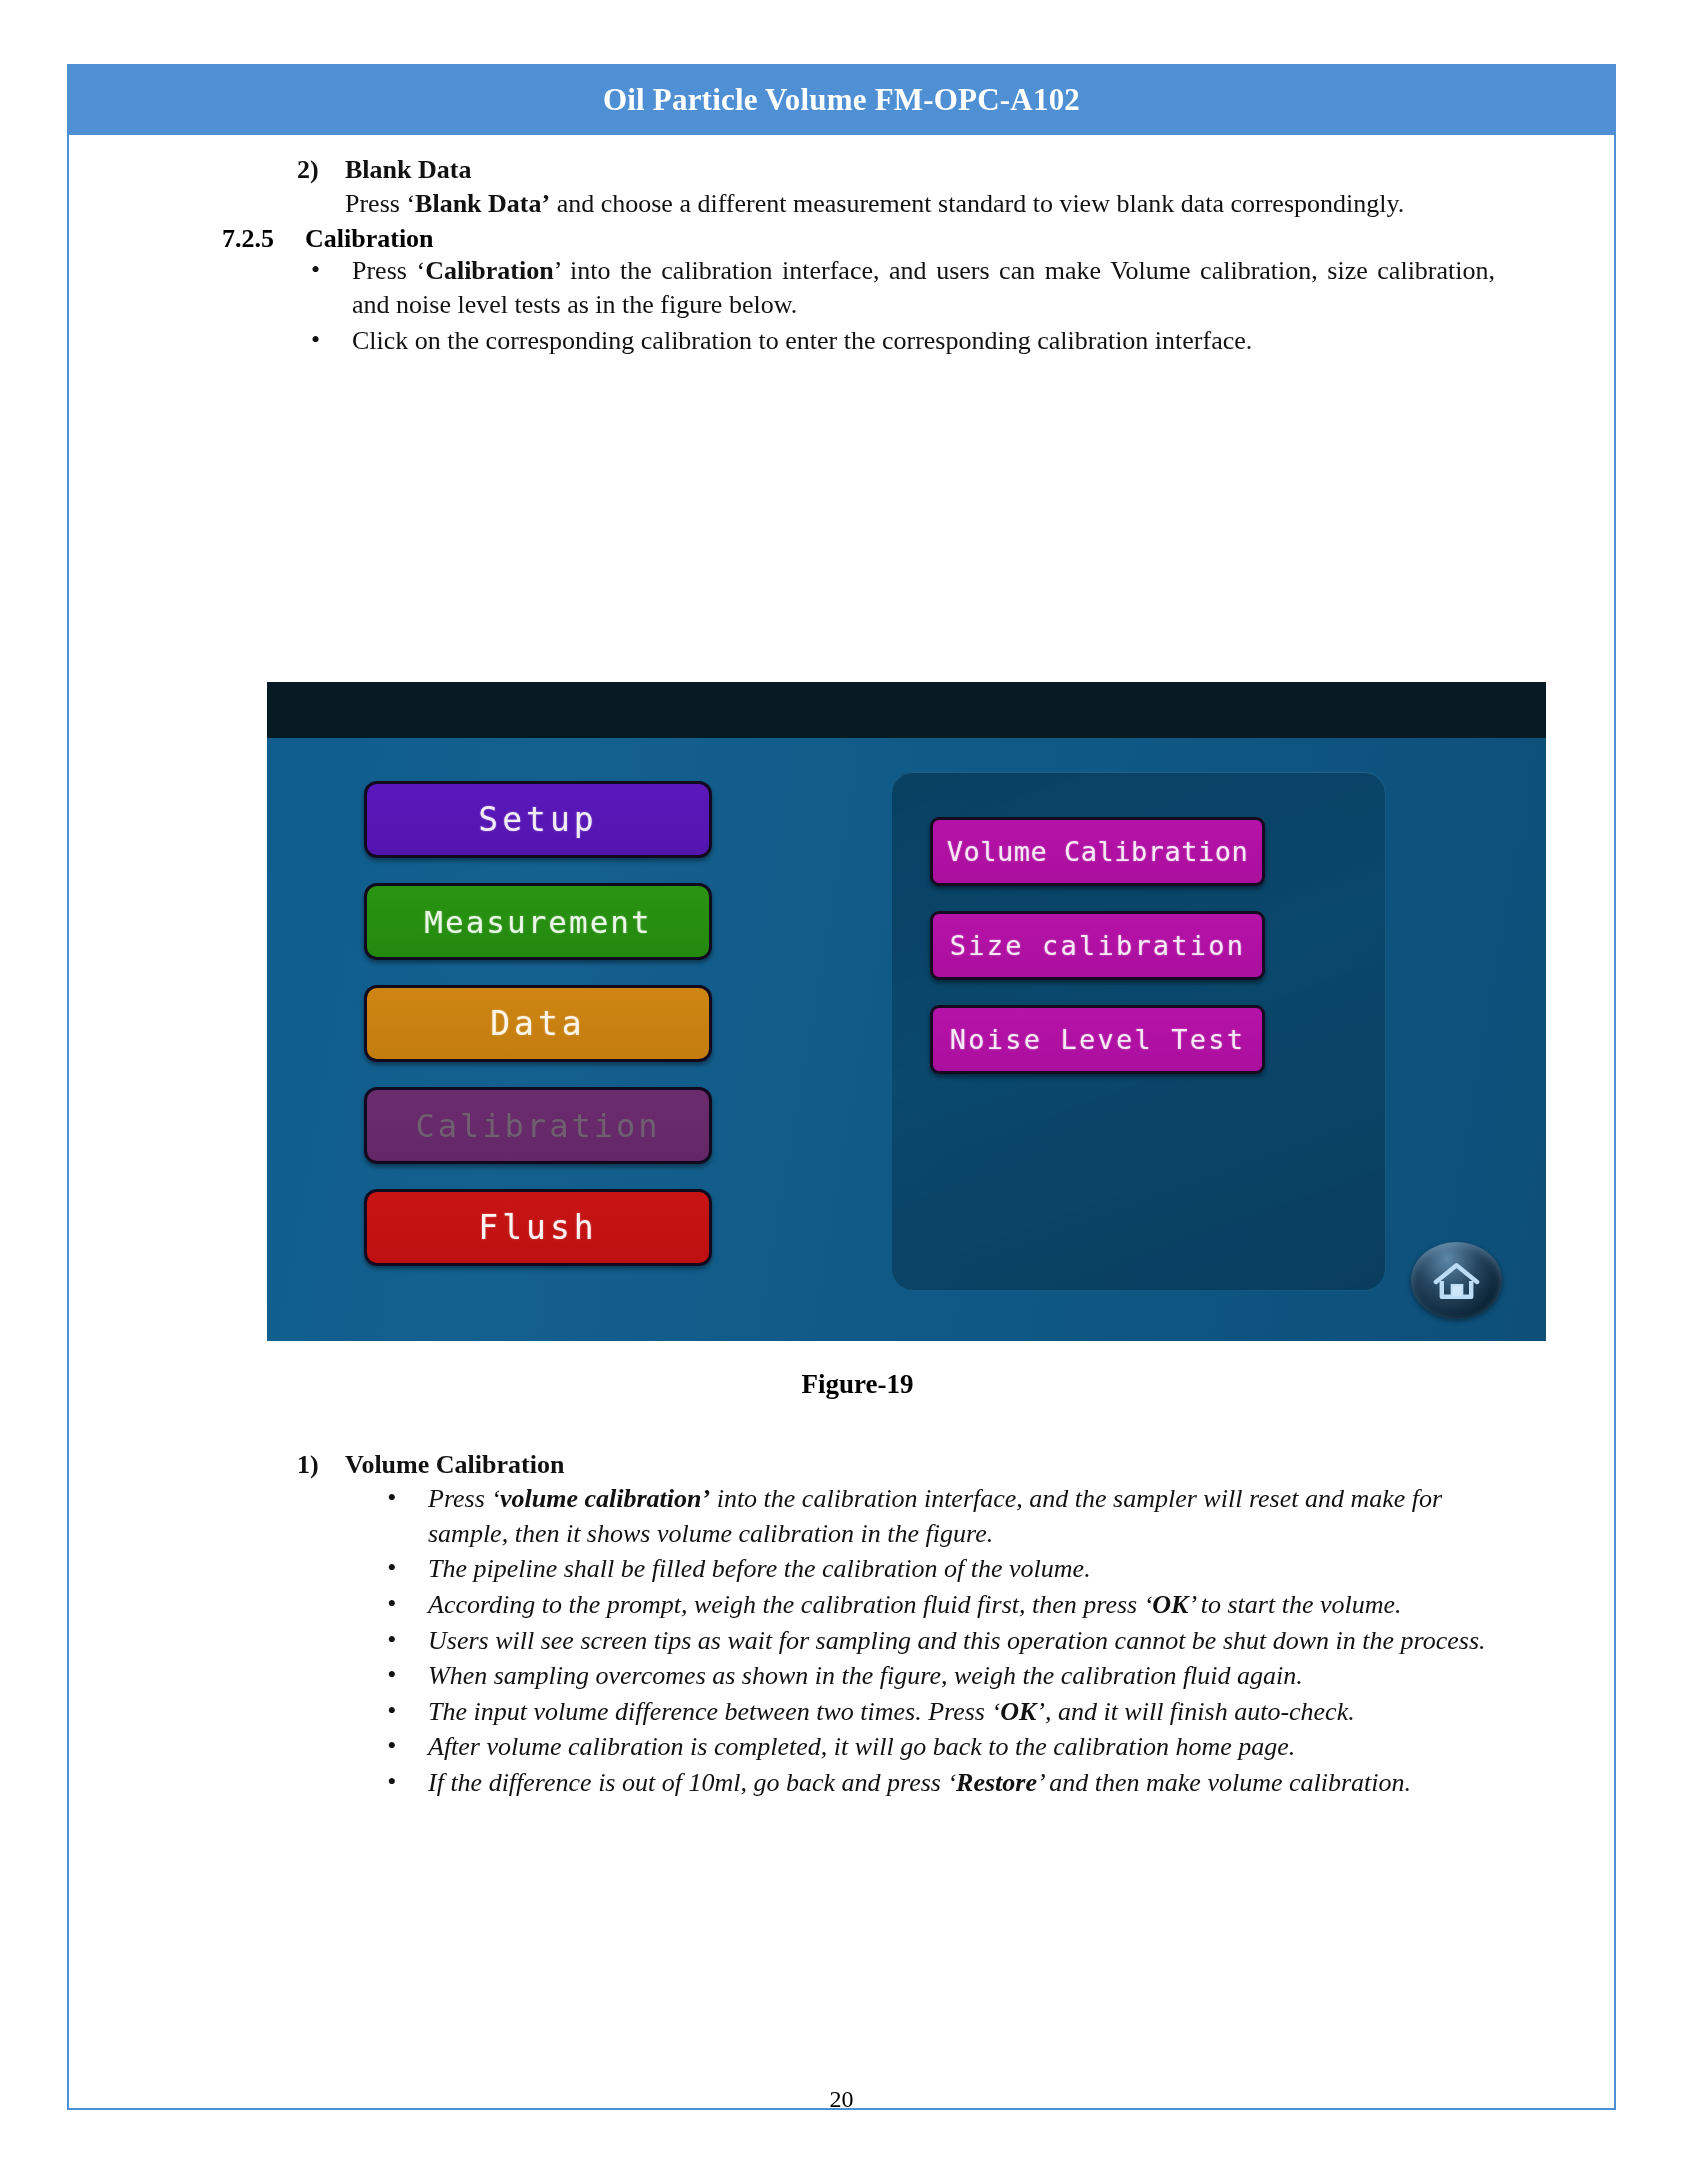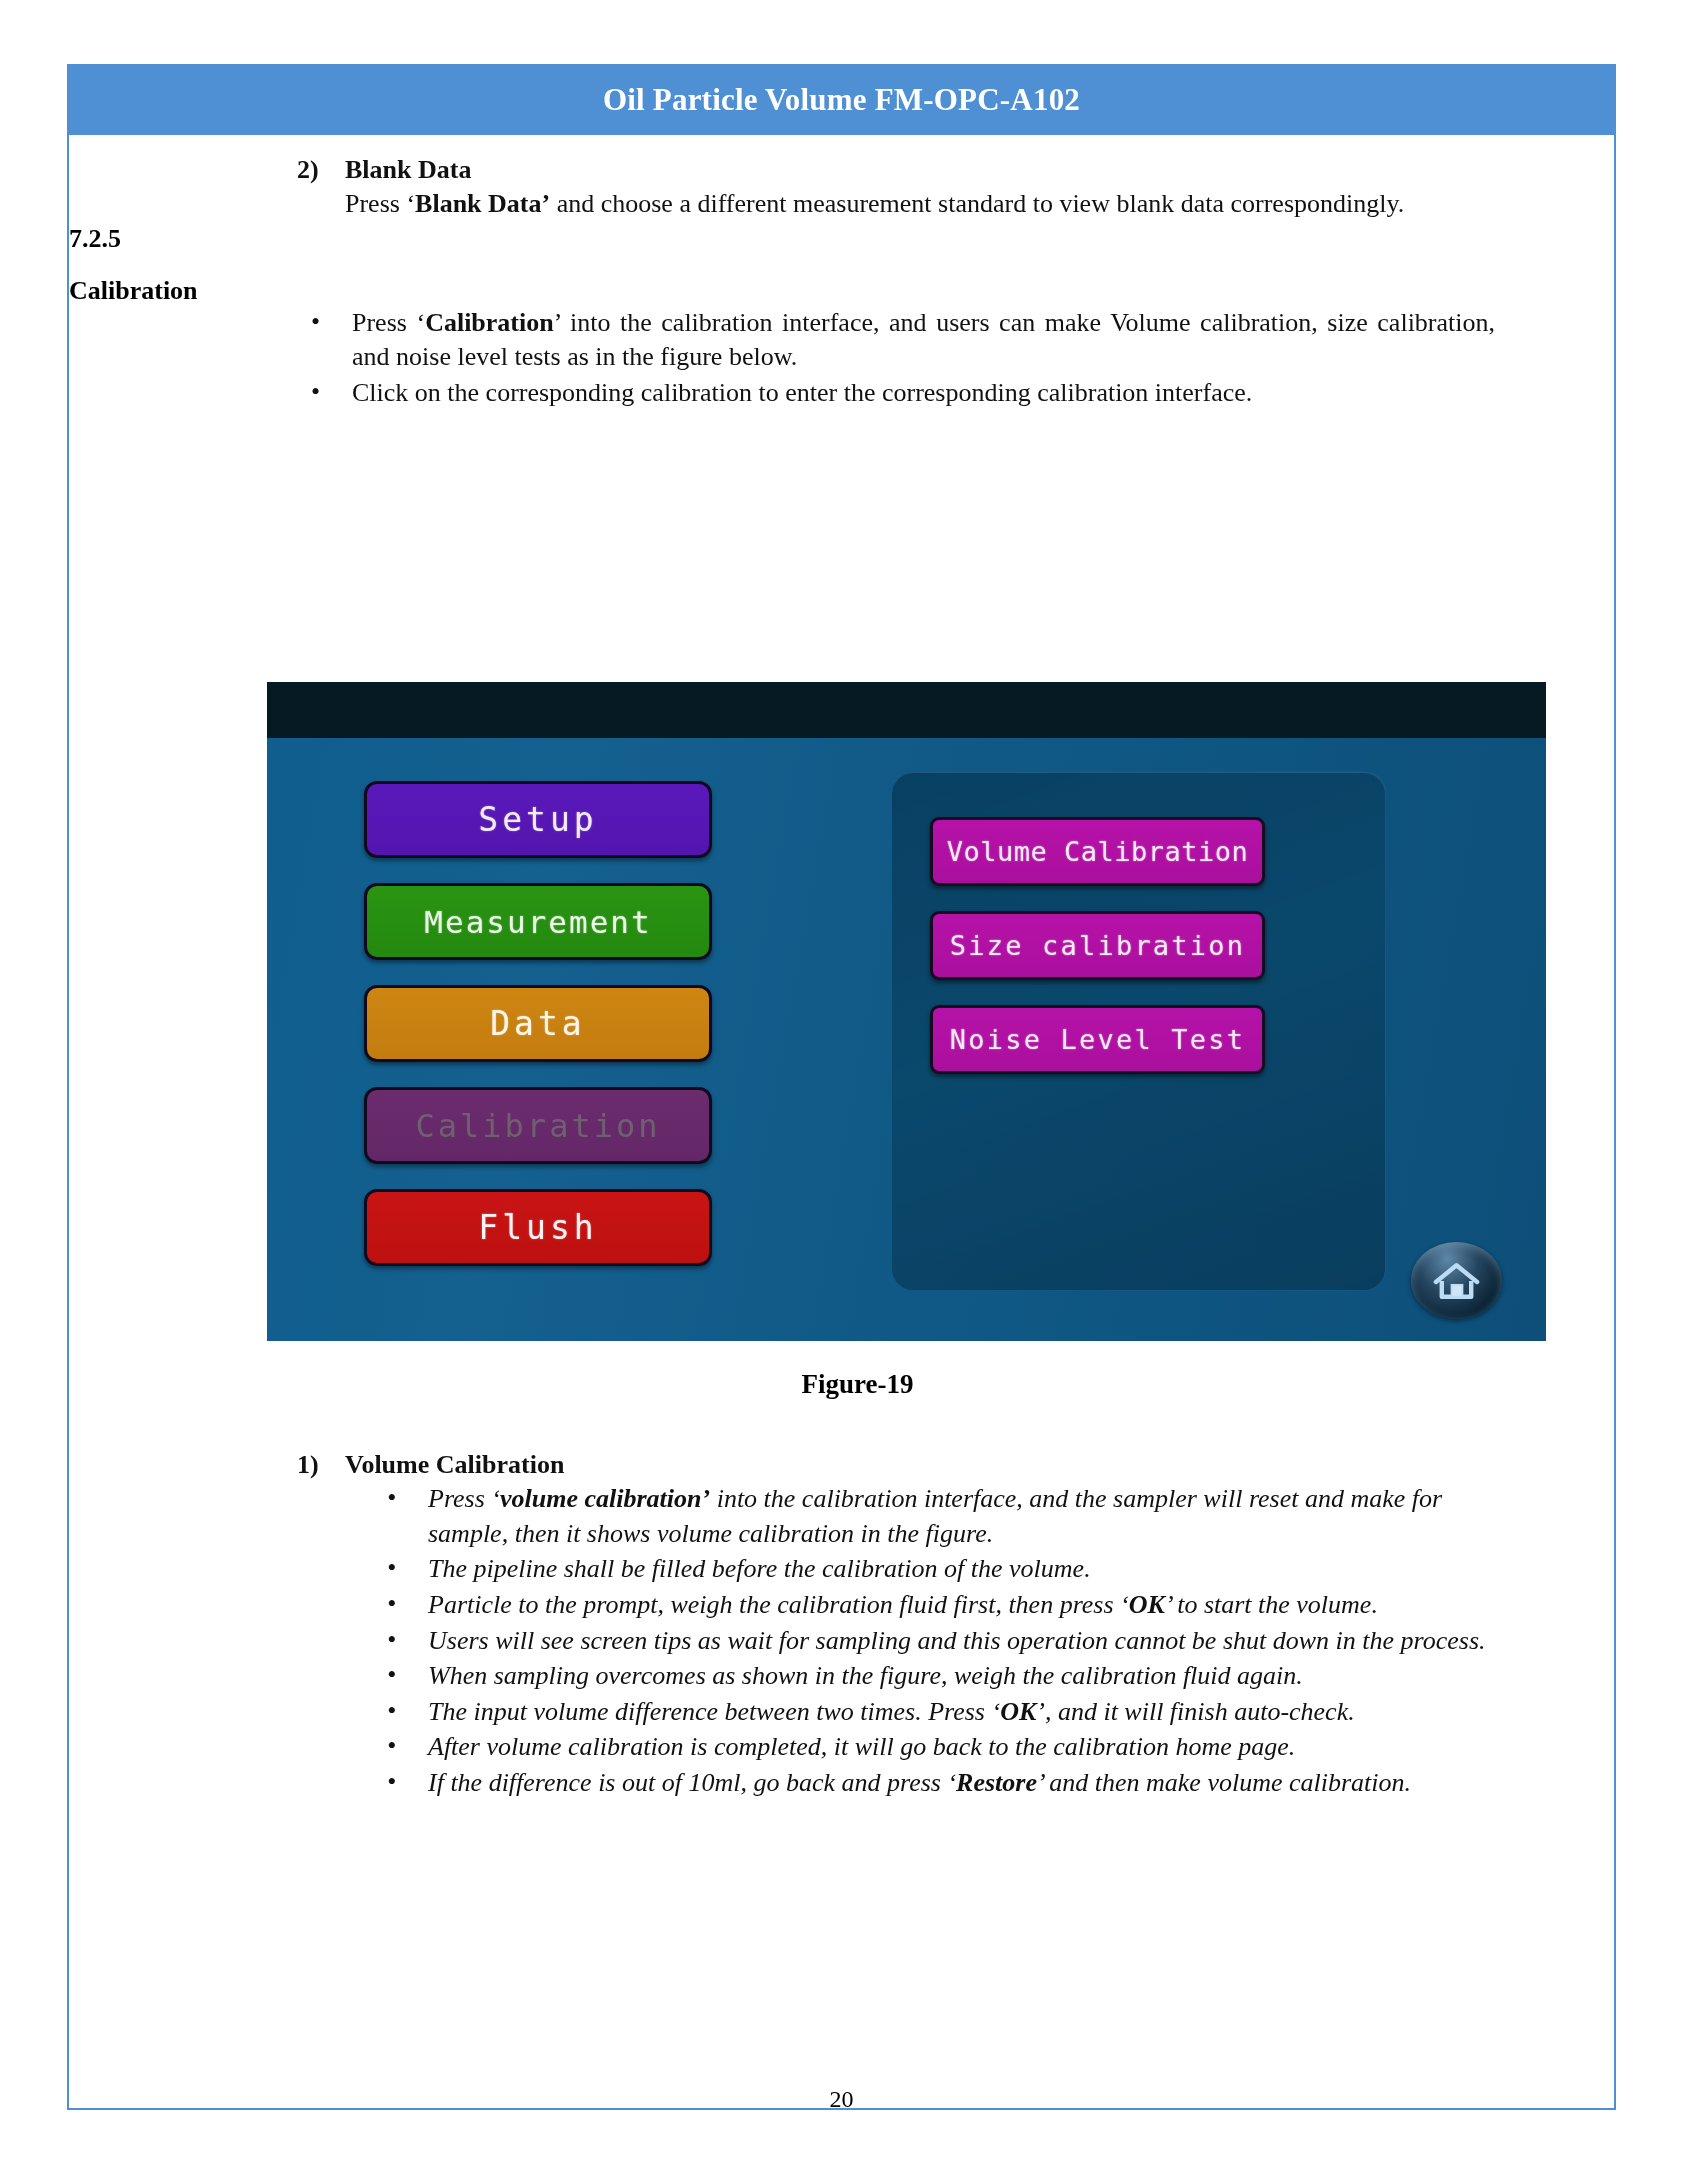--- a/index.html
+++ b/index.html
@@ -85,26 +85,26 @@
     font-size: 26px;
   }
   .num-item .num-body {
     font-size: 26px;
     text-align: justify;
   }
 
   
   .sec-heading {
     position: relative;
+    margin-left: 153px;
     margin-top: 2px;
     font-weight: bold;
     font-size: 26px;
     display: flex;
     gap: 22px;
-    flex-direction: column;
   }
   .sec-heading .sec-num { min-width: 61px; }
 
   
   ul.bullets {
     list-style: none;
     margin: 0;
     padding: 0;
   }
   ul.bullets.level-a { margin-left: 226px; margin-right: 119px; }
@@ -335,21 +335,21 @@
   <div class="sec-bot">
 
     <div class="num-item text-block">
       <span class="num-marker">1)</span>
       <div class="num-title">Volume Calibration</div>
     </div>
 
     <ul class="bullets level-b text-block">
       <li><span>Press ‘</span><b>volume calibration’</b><span> into the calibration interface, and the sampler will reset and make for sample, then it shows volume calibration in the figure.</span></li>
       <li><span>The pipeline shall be filled before the calibration of the volume.</span><b></b><span></span></li>
-      <li><span>Particle to the prompt, weigh the calibration fluid first, then press ‘</span><b>OK</b><span>’ to start the volume.</span></li>
+      <li><span>According to the prompt, weigh the calibration fluid first, then press ‘</span><b>OK</b><span>’ to start the volume.</span></li>
       <li><span>Users will see screen tips as wait for sampling and this operation cannot be shut down in the process.</span><b></b><span></span></li>
       <li><span>When sampling overcomes as shown in the figure, weigh the calibration fluid again.</span><b></b><span></span></li>
       <li><span>The input volume difference between two times. Press ‘</span><b>OK</b><span>’, and it will finish auto-check.</span></li>
       <li><span>After volume calibration is completed, it will go back to the calibration home page.</span><b></b><span></span></li>
       <li><span>If the difference is out of 10ml, go back and press ‘</span><b>Restore</b><span>’ and then make volume calibration.</span></li>
     </ul>
 
   </div>
 
   <div class="page-number">20</div>

